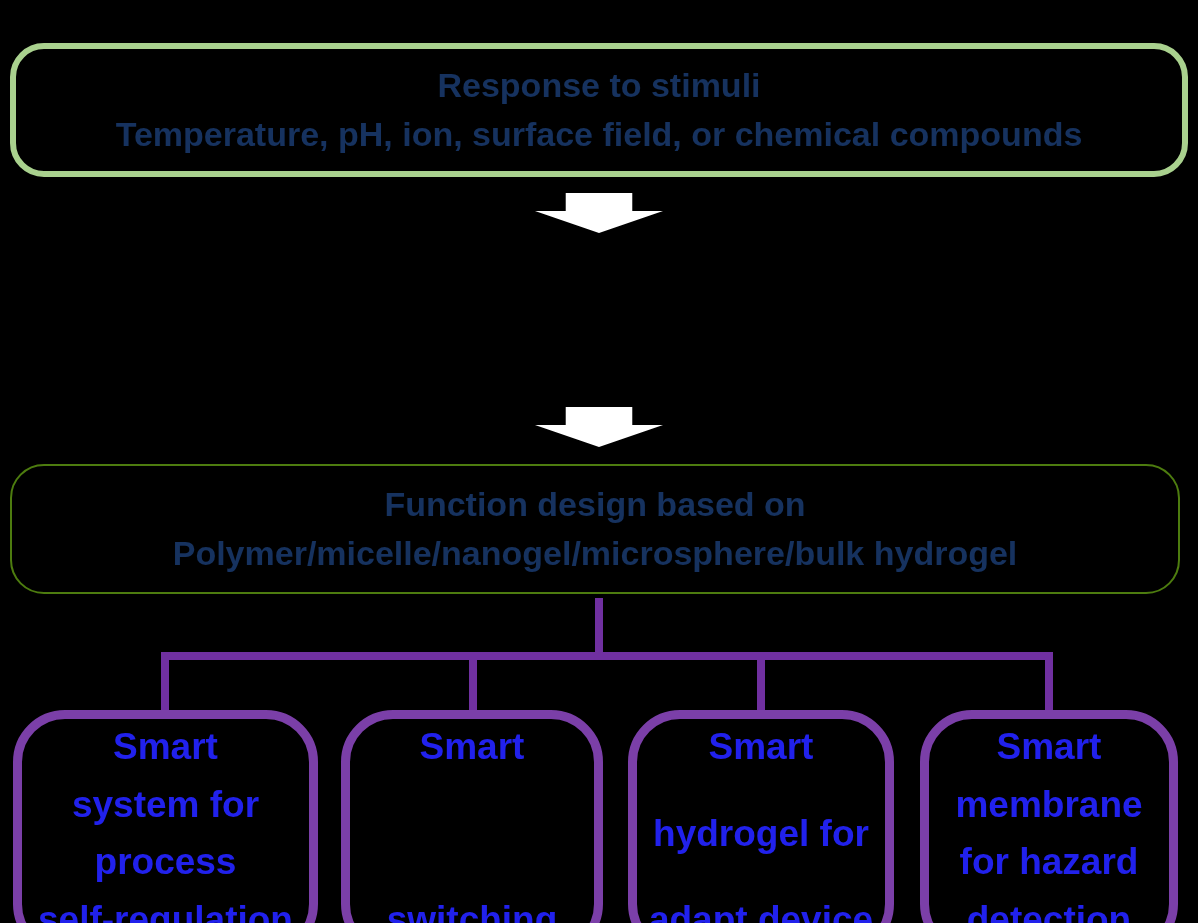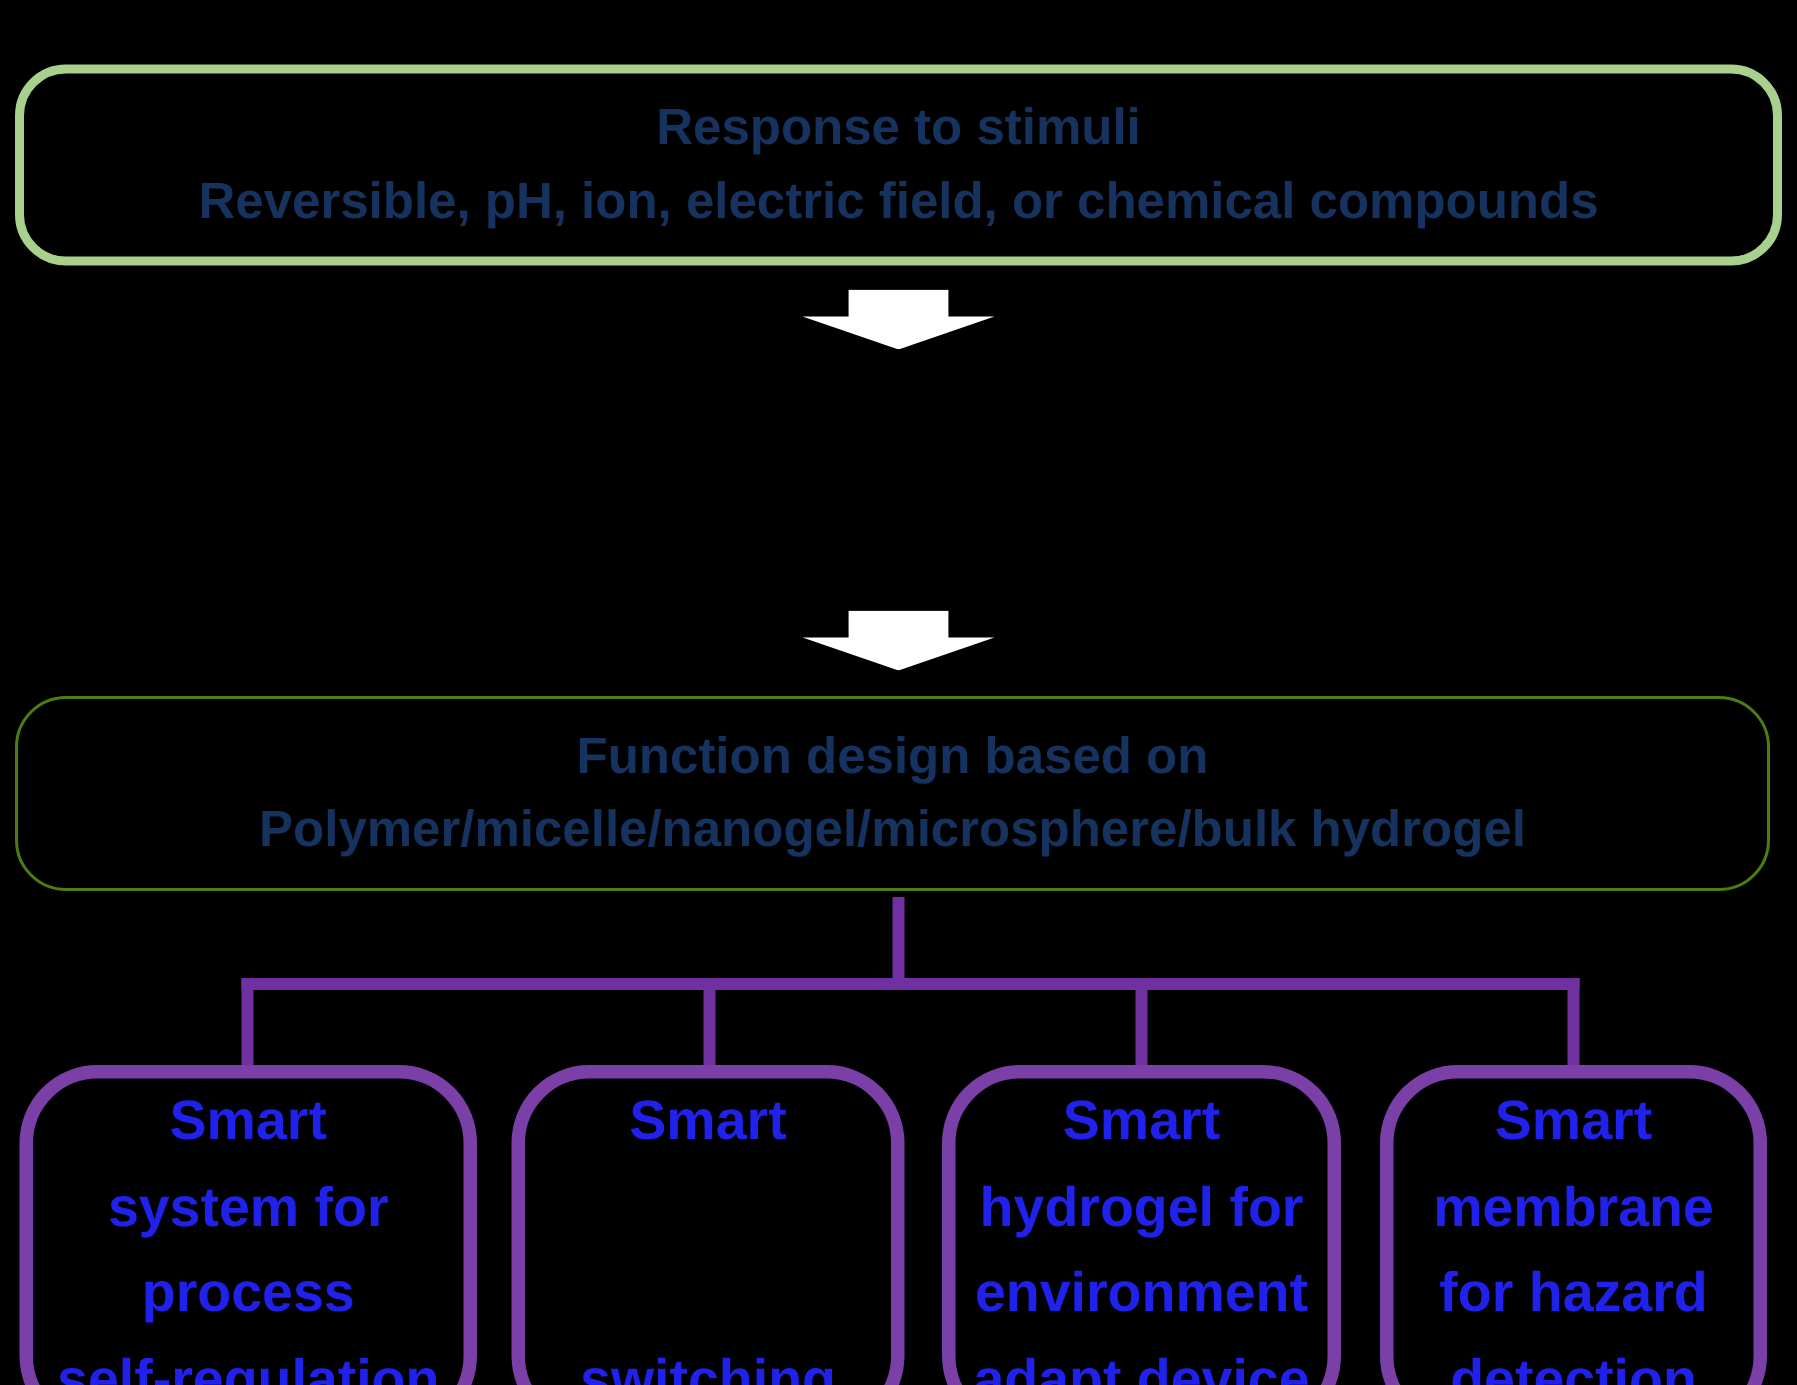--- a/index.html
+++ b/index.html
@@ -84,21 +84,21 @@
   #leaf-3 { left: 628px; width: 248px; }
   #leaf-4 { left: 920px; width: 240px; }
 </style>
 </head>
 <body>
 
 <div id="canvas">
 
   <div class="stage-box" id="box-stimuli">
     <div class="title">Response to stimuli</div>
-    <div class="subtitle">Reversible, pH, ion, electric field, or chemical compounds</div>
+    <div class="subtitle">Temperature, pH, ion, surface field, or chemical compounds</div>
   </div>
 
   <div class="down-arrow" id="arrow-1"></div>
 
 
   <div class="down-arrow" id="arrow-2"></div>
 
   <div class="stage-box" id="box-function">
     <div class="title">Function design based on</div>
     <div class="subtitle">Polymer/micelle/nanogel/microsphere/bulk hydrogel</div>
@@ -119,21 +119,20 @@
   </div>
 
   <div class="leaf-box" id="leaf-2">
     <div class="leaf-line">Smart</div>
     <div class="leaf-line">switching</div>
   </div>
 
   <div class="leaf-box" id="leaf-3">
     <div class="leaf-line">Smart</div>
     <div class="leaf-line">hydrogel for</div>
-    <div class="leaf-line">environment</div>
     <div class="leaf-line">adapt device</div>
   </div>
 
   <div class="leaf-box" id="leaf-4">
     <div class="leaf-line">Smart</div>
     <div class="leaf-line">membrane</div>
     <div class="leaf-line">for hazard</div>
     <div class="leaf-line">detection</div>
   </div>
 

